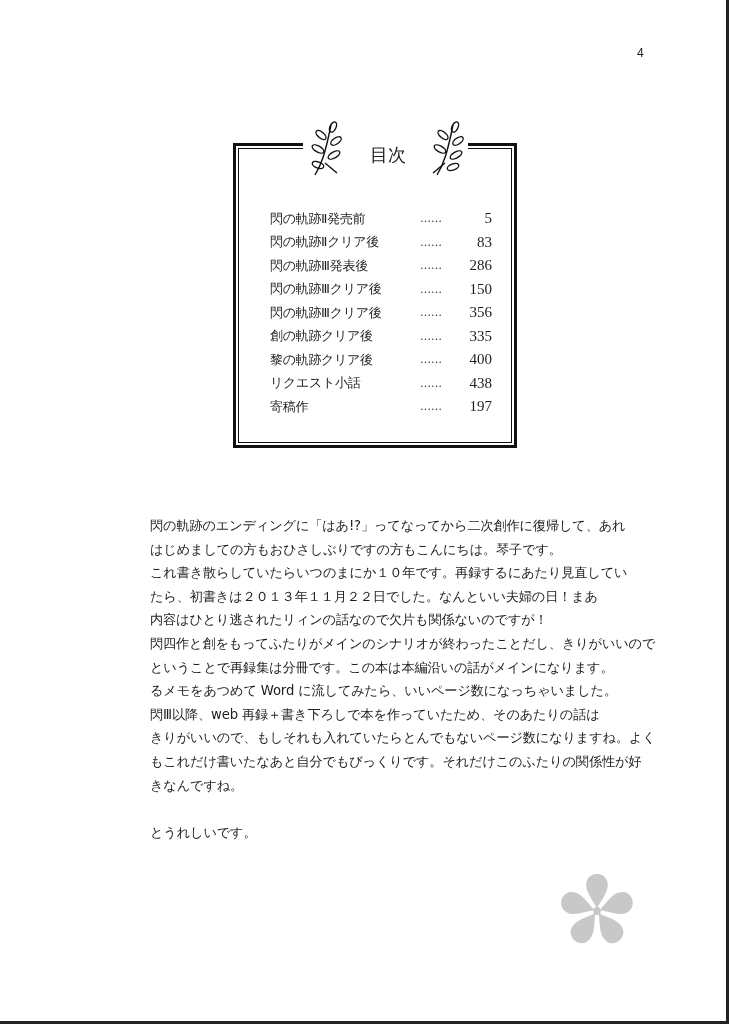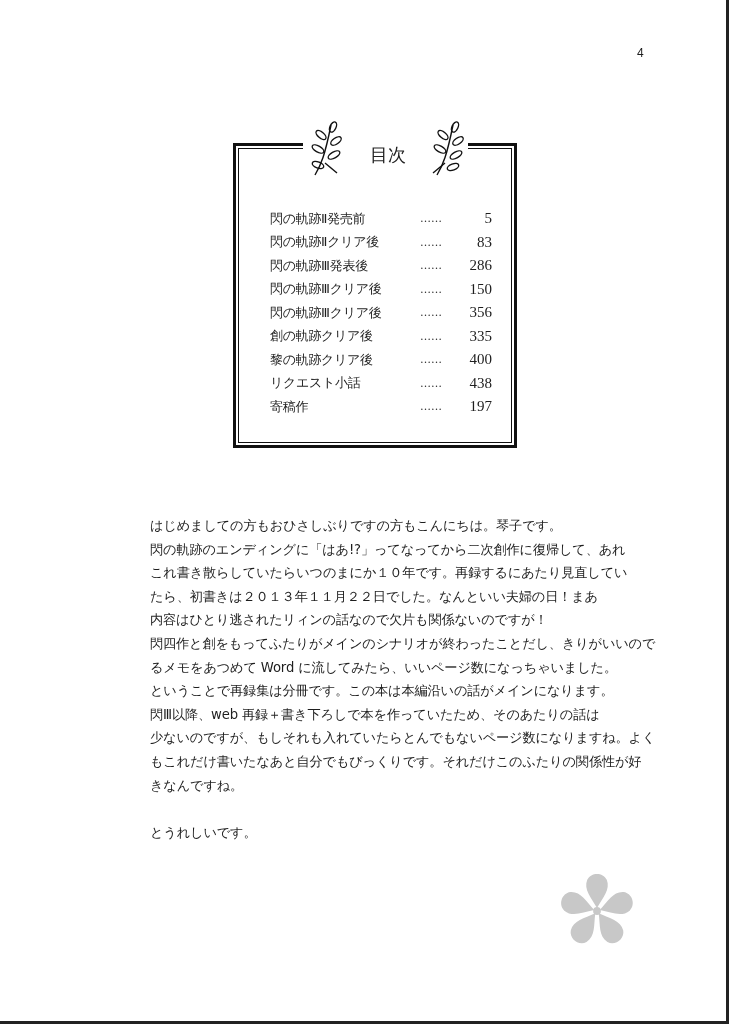--- a/index.html
+++ b/index.html
@@ -116,30 +116,30 @@
     </div>
     <div class="toc-row">
       <span class="toc-label">寄稿作</span>
       <span class="toc-dots">……</span>
       <span class="toc-page">197</span>
     </div>
   </div>
 </div>
 
 <div class="body-text">
+  <p>閃の軌跡のエンディングに「はあ!?」ってなってから二次創作に復帰して、あれ</p>
   <p>はじめましての方もおひさしぶりですの方もこんにちは。琴子です。</p>
-  <p>閃の軌跡のエンディングに「はあ!?」ってなってから二次創作に復帰して、あれ</p>
   <p>これ書き散らしていたらいつのまにか１０年です。再録するにあたり見直してい</p>
   <p>たら、初書きは２０１３年１１月２２日でした。なんといい夫婦の日！まあ</p>
   <p>内容はひとり逃されたリィンの話なので欠片も関係ないのですが！</p>
   <p>閃四作と創をもってふたりがメインのシナリオが終わったことだし、きりがいいので</p>
+  <p>ということで再録集は分冊です。この本は本編沿いの話がメインになります。</p>
   <p>るメモをあつめて Word に流してみたら、いいページ数になっちゃいました。</p>
-  <p>ということで再録集は分冊です。この本は本編沿いの話がメインになります。</p>
   <p>閃Ⅲ以降、web 再録＋書き下ろしで本を作っていたため、そのあたりの話は</p>
-  <p>少ないのですが、もしそれも入れていたらとんでもないページ数になりますね。よく</p>
+  <p>きりがいいので、もしそれも入れていたらとんでもないページ数になりますね。よく</p>
   <p>もこれだけ書いたなあと自分でもびっくりです。それだけこのふたりの関係性が好</p>
   <p>きなんですね。</p>
   <div class="blank"></div>
   <p>とうれしいです。</p>
   <div class="blank"></div>
 </div>
 
 <svg class="flower" viewBox="-40 -40 80 80">
   <g fill="#c8c8c8">
     <g id="petal">

